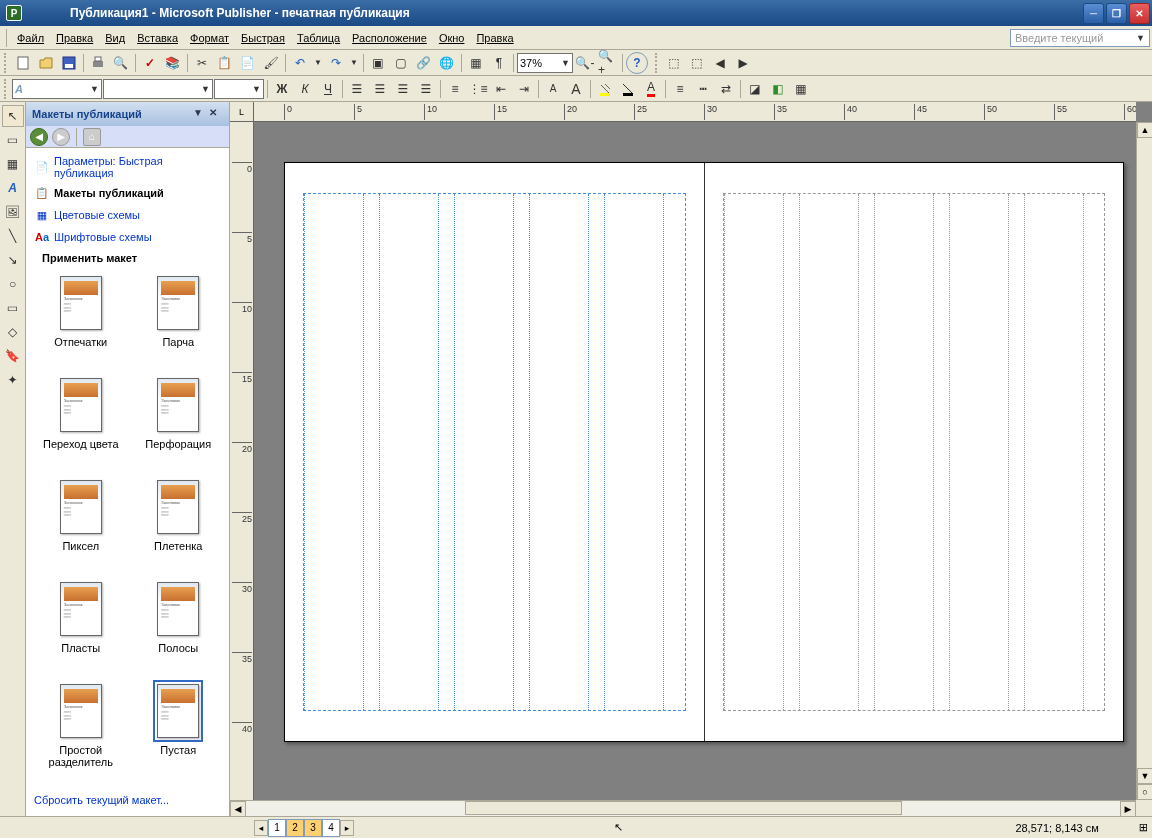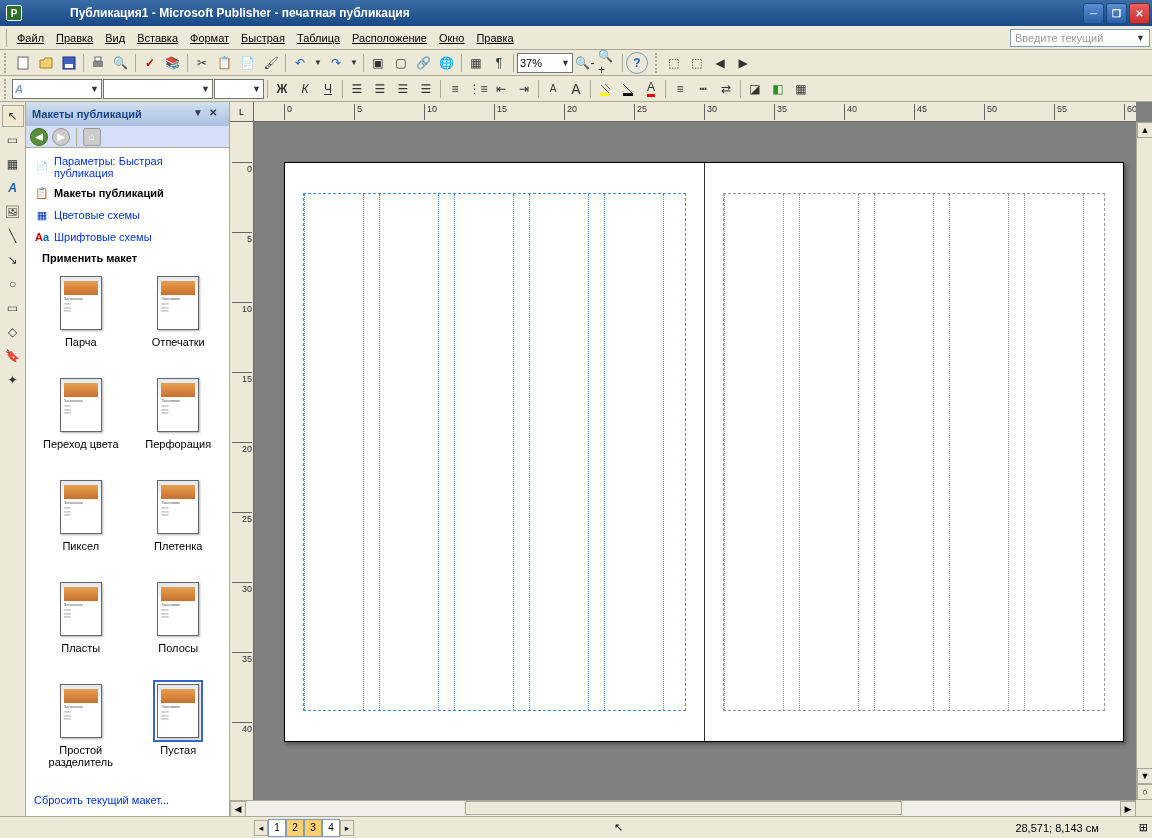--- a/index.html
+++ b/index.html
@@ -293,31 +293,31 @@
       <div class="tp-section">Применить макет</div>
       <div class="templates" id="templates">
           <div class="tmpl">
             <div class="thumb-wrap">
               <div class="thumb">
                 <div class="bar"></div>
                 <div class="ttxt">Заголовок</div>
                 <div class="ttxt" style="font-size:3px;">━━━━<br>━━━━<br>━━━━</div>
               </div>
             </div>
+            <div class="tname">Отпечатки</div>
+          </div>
+          <div class="tmpl">
+            <div class="thumb-wrap">
+              <div class="thumb">
+                <div class="bar"></div>
+                <div class="ttxt">Заголовок</div>
+                <div class="ttxt" style="font-size:3px;">━━━━<br>━━━━<br>━━━━</div>
+              </div>
+            </div>
             <div class="tname">Парча</div>
-          </div>
-          <div class="tmpl">
-            <div class="thumb-wrap">
-              <div class="thumb">
-                <div class="bar"></div>
-                <div class="ttxt">Заголовок</div>
-                <div class="ttxt" style="font-size:3px;">━━━━<br>━━━━<br>━━━━</div>
-              </div>
-            </div>
-            <div class="tname">Отпечатки</div>
           </div>
           <div class="tmpl">
             <div class="thumb-wrap">
               <div class="thumb">
                 <div class="bar"></div>
                 <div class="ttxt">Заголовок</div>
                 <div class="ttxt" style="font-size:3px;">━━━━<br>━━━━<br>━━━━</div>
               </div>
             </div>
             <div class="tname">Переход цвета</div>

